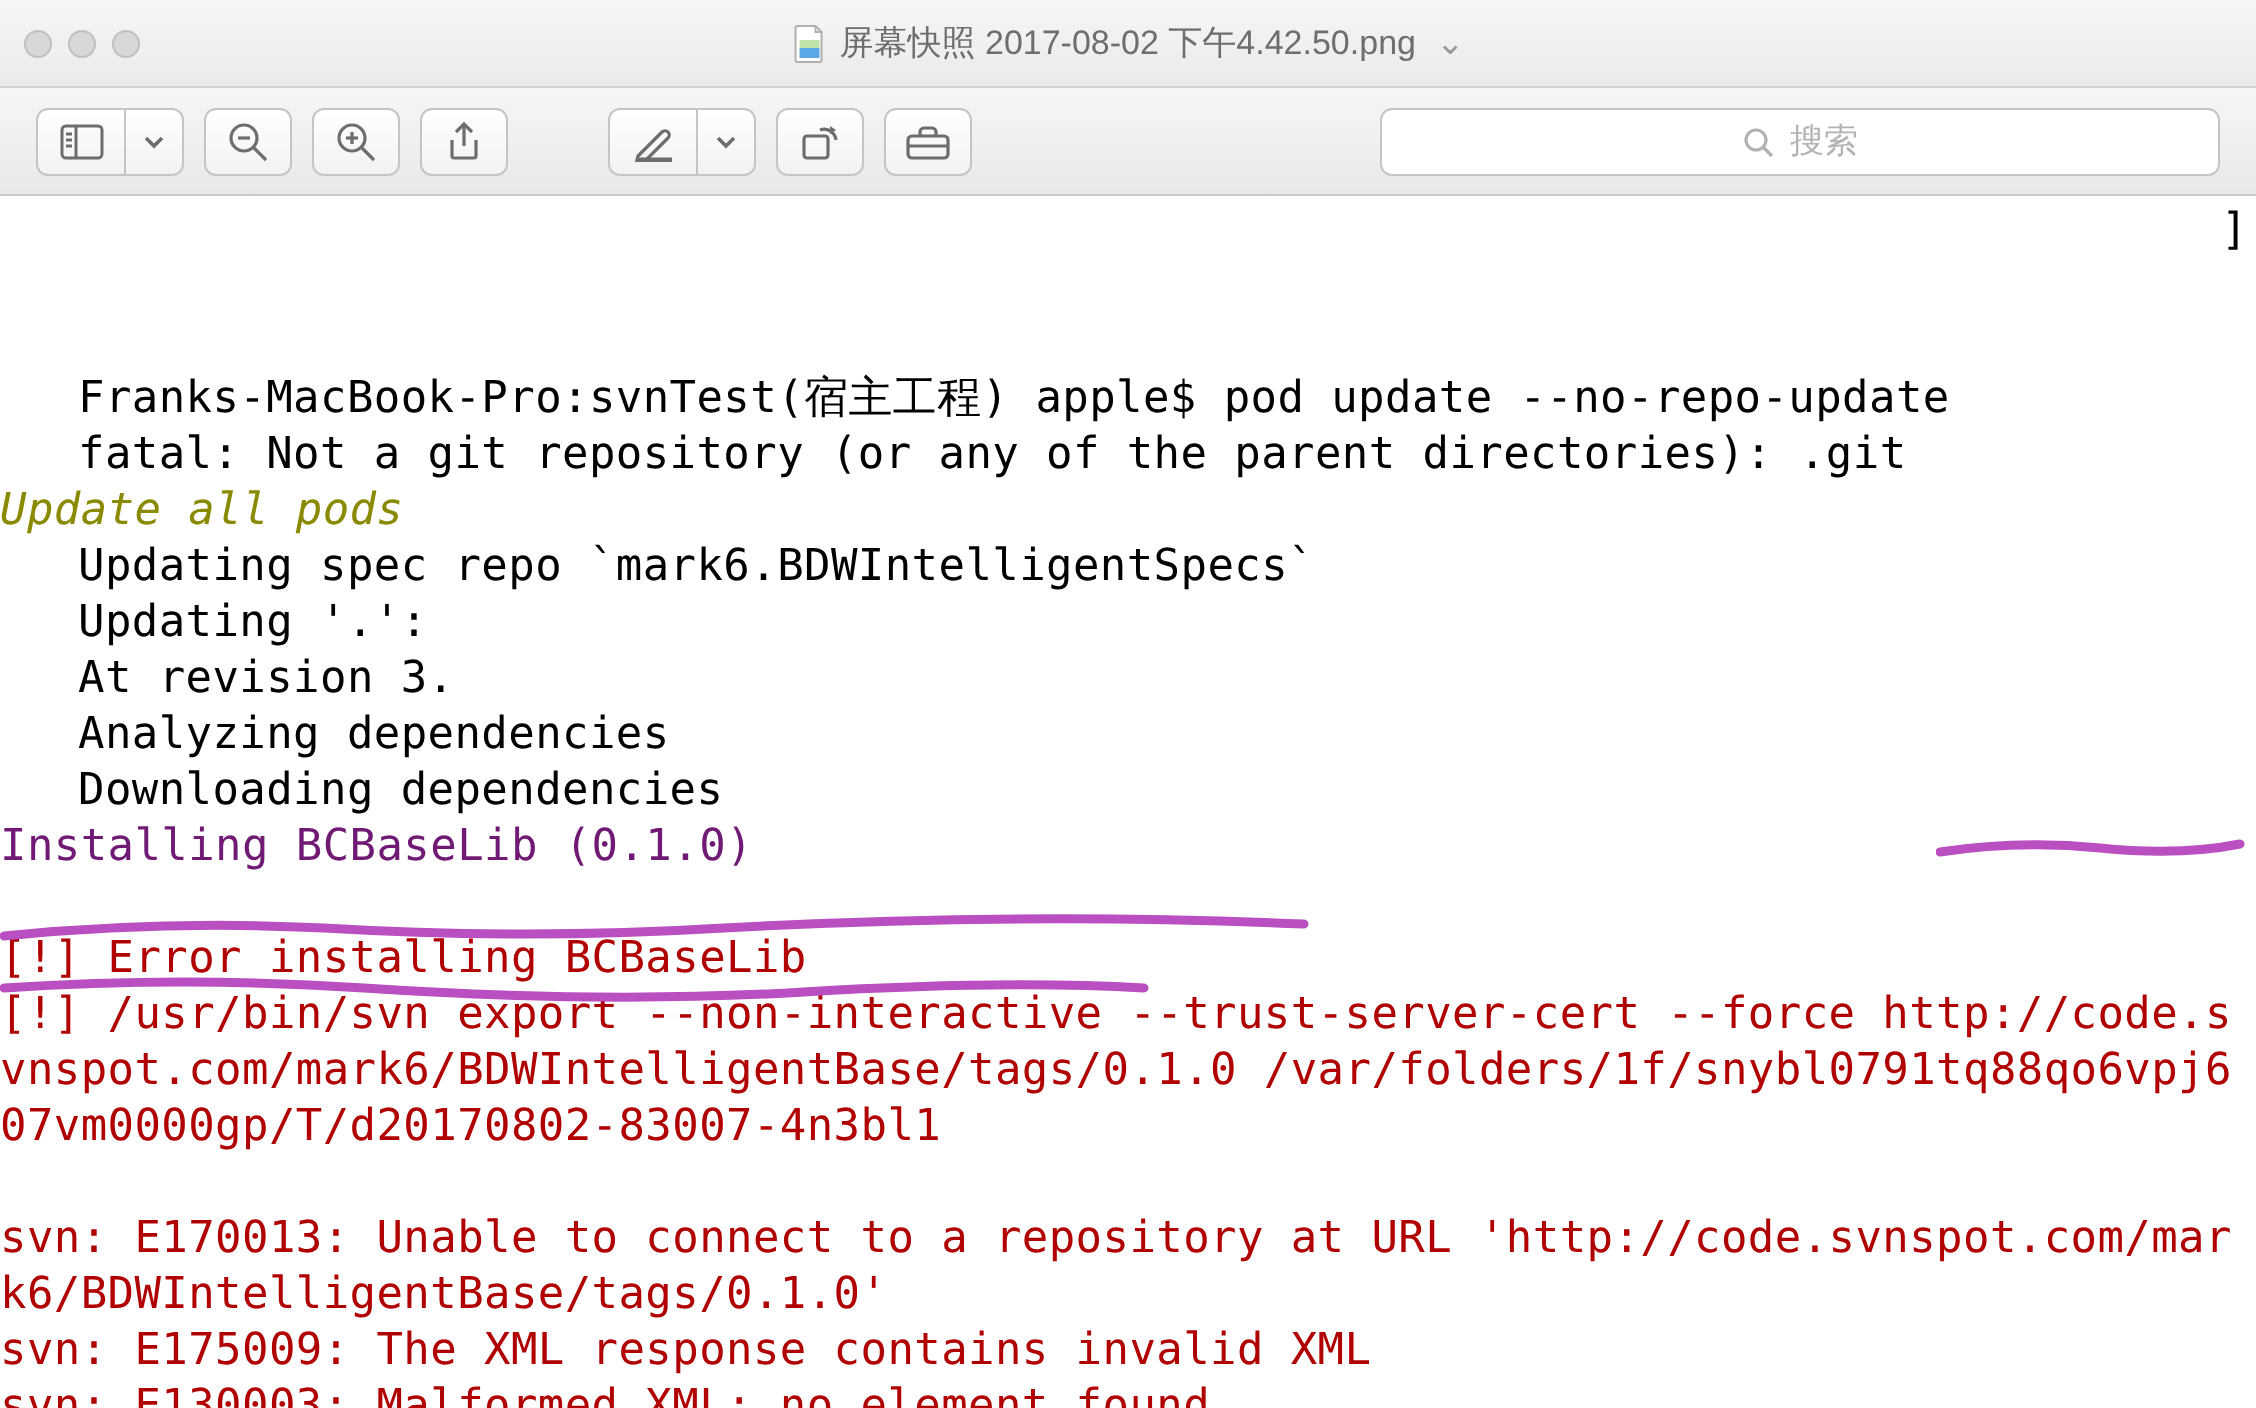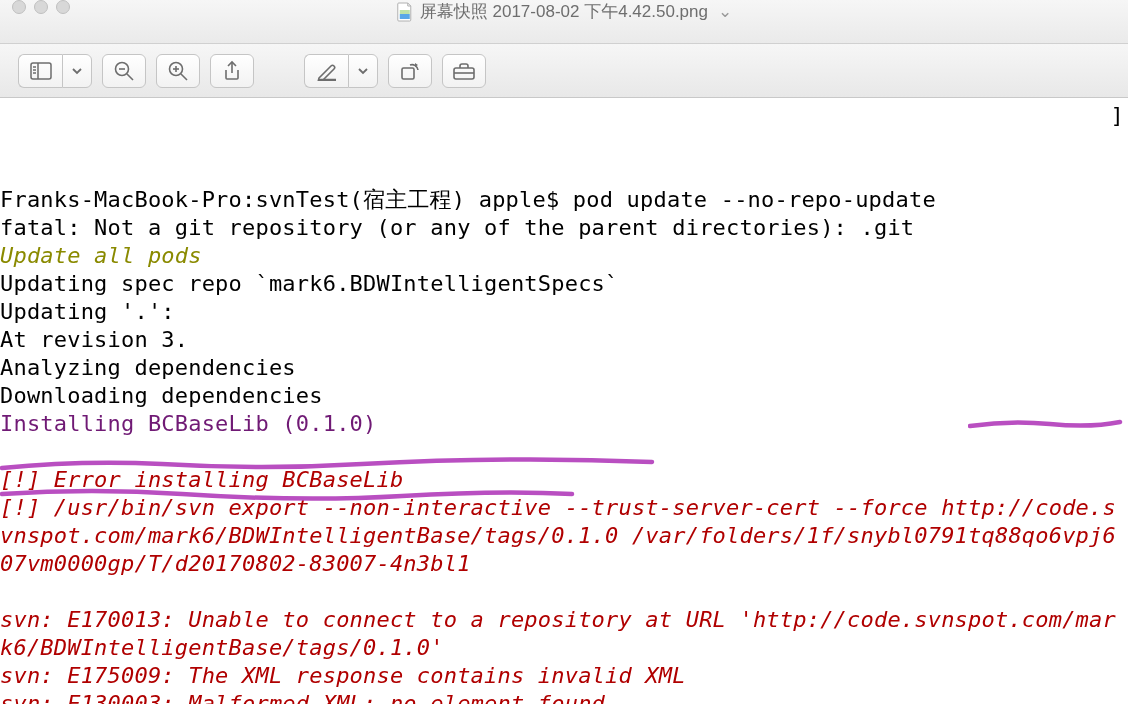--- a/index.html
+++ b/index.html
@@ -9,20 +9,21 @@
       width: 1128px;
       height: 704px;
       overflow: hidden;
       position: relative;
     }
     .titlebar {
       height: 44px;
       background: linear-gradient(to bottom, #f6f6f6, #eaeaea);
       border-bottom: 1px solid #d0d0d0;
       display: flex;
+      align-items: center;
       padding: 0 12px;
       position: relative;
     }
     .traffic-lights { display: flex; gap: 8px; margin-right: 16px; }
     .traffic-light {
       width: 14px; height: 14px; border-radius: 50%;
       background: #d8d8d8; border: 0.5px solid #c0c0c0;
     }
     .title-center {
       position: absolute; left: 50%; transform: translateX(-50%);
@@ -73,24 +74,24 @@
       padding: 4px 0 0 0;
       font-family: "Menlo", "Monaco", monospace;
       font-size: 22px;
       line-height: 28px;
       letter-spacing: 0.2px;
       white-space: pre-wrap;
       word-break: break-all;
       position: relative;
     }
     .line { position: relative; }
-    .c-black { color: #000; }
+    .c-black { color: #000; padding-left: 39px; }
     .c-olive { color: #8a8a00; font-style: italic; }
     .c-green { color: #701a75; }
-    .c-red { color: #b00000; font-style: italic; }
+    .c-red { color: #b00000; }
     .right-bracket { position: absolute; right: 4px; top: 108px; font-family: Menlo, monospace; font-size: 22px; color: #000; }
     .underline-svg { position: absolute; pointer-events: none; }
     .underline-svg path { stroke: #b94fc1; stroke-width: 4.5; fill: none; stroke-linecap: round; }
   </style>
 </head>
 <body>
 
 <div class="titlebar">
   <div class="traffic-lights">
     <div class="traffic-light"></div>
@@ -179,20 +180,27 @@
   </div>
 
   <div class="tb-btn">
     <svg width="24" height="20" viewBox="0 0 24 20" stroke-width="1.6">
       <rect x="2" y="7" width="20" height="11" rx="2"></rect>
         <path d="M8 7 v-2 a2 2 0 0 1 2 -2 h4 a2 2 0 0 1 2 2 v2"></path>
         <line x1="2" y1="12" x2="22" y2="12"></line>
     </svg>
   </div>
 
+  <div class="search-box">
+    <svg class="mag" viewBox="0 0 16 16">
+      <circle cx="7" cy="7" r="5" stroke="#b3b3b3" stroke-width="1.6" fill="none"></circle>
+      <line x1="11" y1="11" x2="15" y2="15" stroke="#b3b3b3" stroke-width="1.6"></line>
+    </svg>
+    <span>搜索</span>
+  </div>
 </div>
 
 <div class="content">
   <span class="right-bracket" style="top:4px;">]</span>
   <div id="lines"><div class="line c-black">Franks-MacBook-Pro:svnTest(宿主工程) apple$ pod update --no-repo-update</div><div class="line c-black">fatal: Not a git repository (or any of the parent directories): .git</div><div class="line c-olive">Update all pods</div><div class="line c-black">Updating spec repo `mark6.BDWIntelligentSpecs`</div><div class="line c-black">Updating '.':</div><div class="line c-black">At revision 3.</div><div class="line c-black">Analyzing dependencies</div><div class="line c-black">Downloading dependencies</div><div class="line c-green">Installing BCBaseLib (0.1.0)</div><div class="line c-black">&nbsp;</div><div class="line c-red">[!] Error installing BCBaseLib</div><div class="line c-red">[!] /usr/bin/svn export --non-interactive --trust-server-cert --force http://code.svnspot.com/mark6/BDWIntelligentBase/tags/0.1.0 /var/folders/1f/snybl0791tq88qo6vpj607vm0000gp/T/d20170802-83007-4n3bl1</div><div class="line c-black">&nbsp;</div><div class="line c-red">svn: E170013: Unable to connect to a repository at URL 'http://code.svnspot.com/mark6/BDWIntelligentBase/tags/0.1.0'</div><div class="line c-red">svn: E175009: The XML response contains invalid XML</div><div class="line c-red">svn: E130003: Malformed XML: no element found</div></div>
   
 
   
   <svg class="underline-svg" style="left:968px; top:318px;" width="160" height="20">
     <path d="M2 10 q40 -6 80 -2 q40 4 70 -2"></path>

